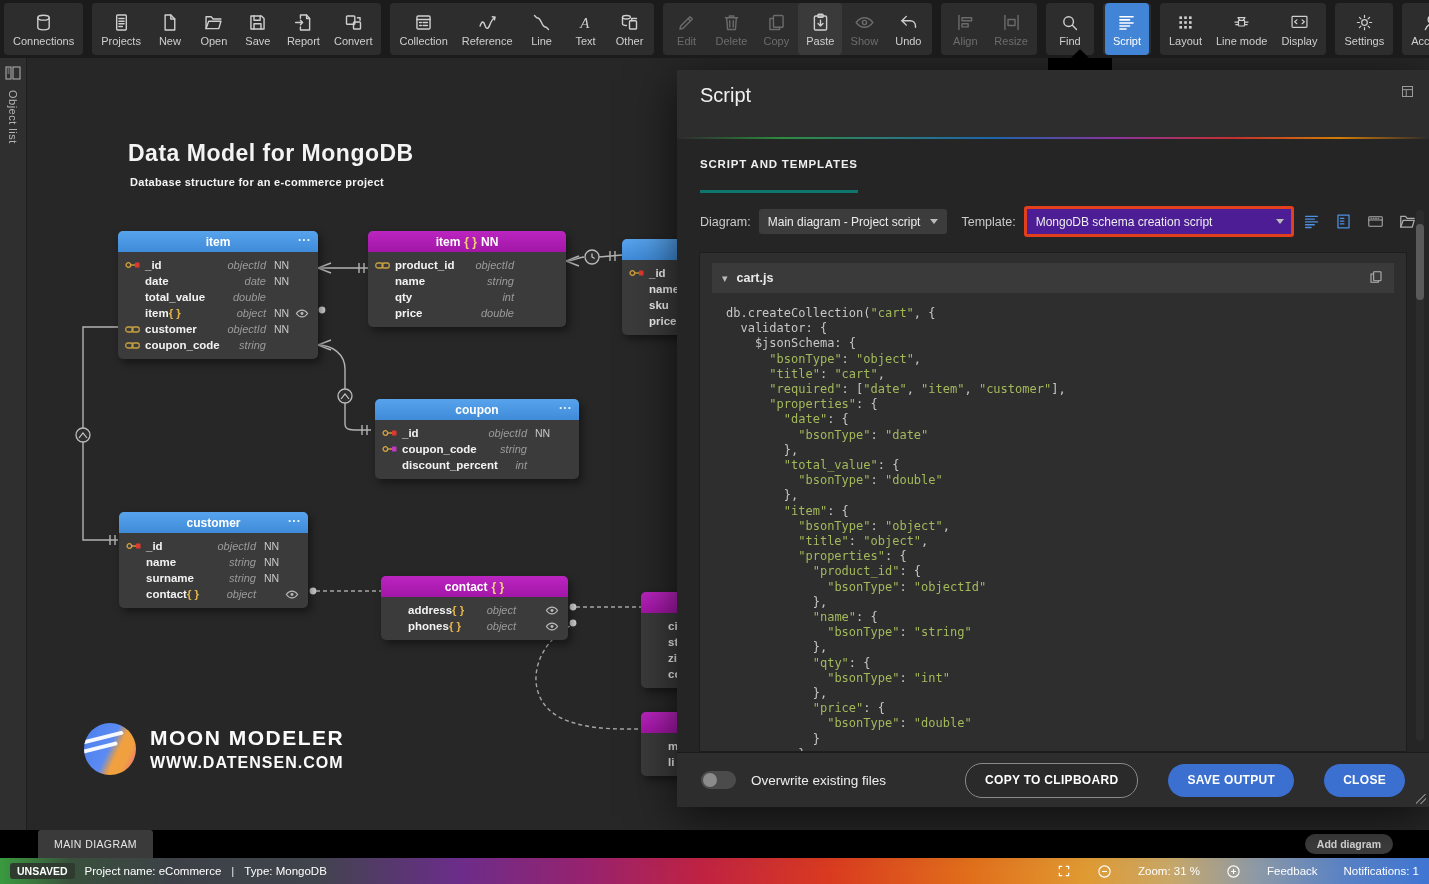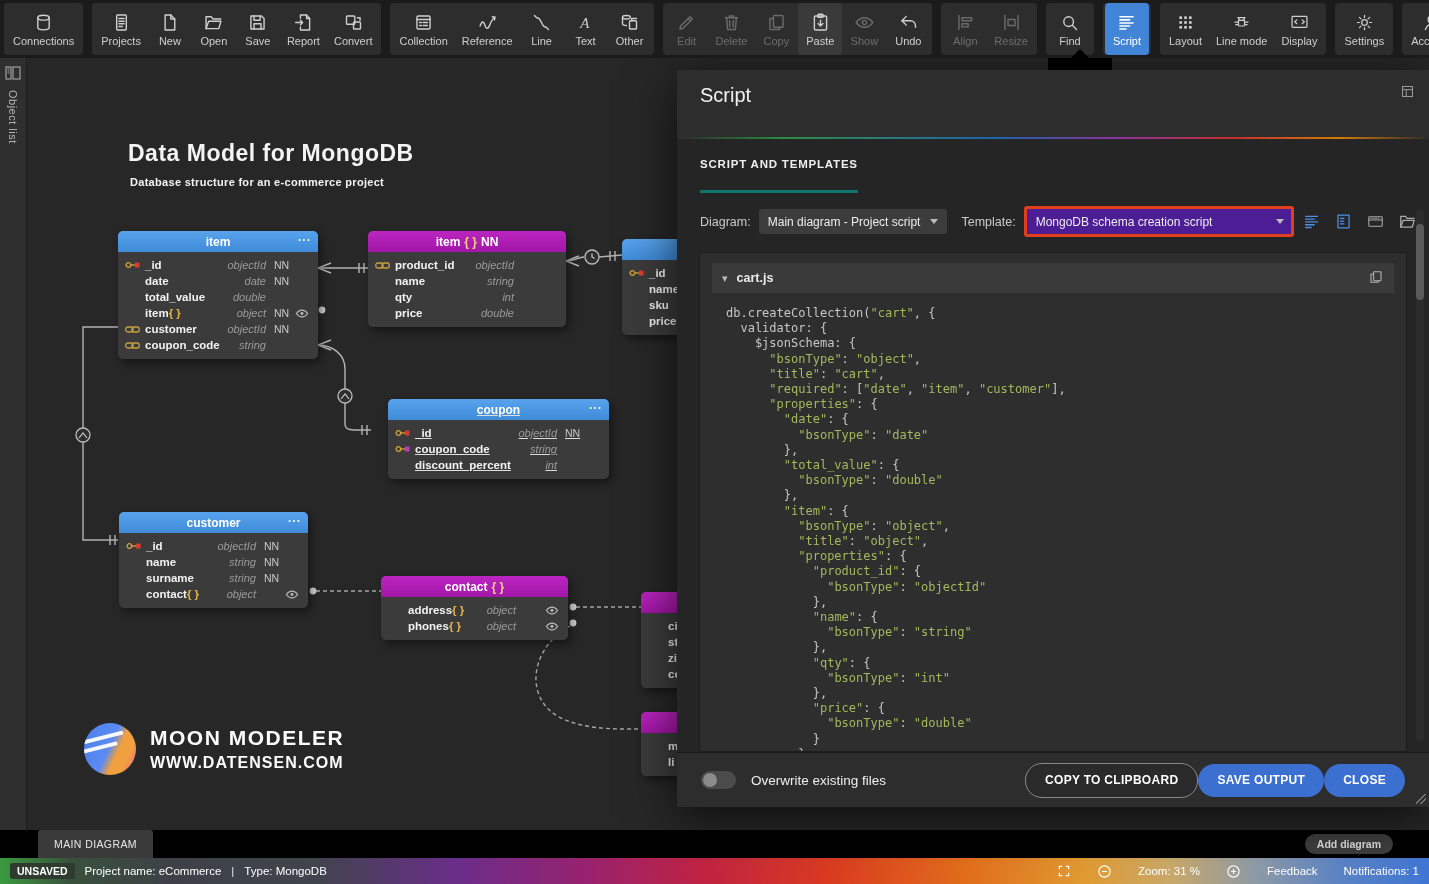--- a/index.html
+++ b/index.html
@@ -80,21 +80,21 @@
   pre.code{margin:13px 0 0 26px;font-family:"DejaVu Sans Mono","Liberation Mono",monospace;
            font-size:12px;line-height:15.2px;color:#c5c8c6;}
   .str{color:#a3b95c;}
   .dlg-scroll{position:absolute;right:5px;top:140px;bottom:66px;width:8px;background:#2c2c2c;border-radius:4px;}
   .dlg-thumb{position:absolute;left:0;top:14px;width:8px;height:76px;background:#5a5a5a;border-radius:4px;}
   .dlg-footer{height:54px;background:#2d2d2d;border-top:1px solid #1b1b1b;display:flex;align-items:center;
               padding:0 24px;gap:12px;position:relative;}
   .toggle{width:35px;height:18px;border-radius:9px;background:#4b4b4b;position:relative;flex:0 0 auto;}
   .toggle .knob{position:absolute;left:2px;top:2px;width:14px;height:14px;border-radius:50%;background:#8b8b8b;}
   .tog-label{font-size:13.5px;color:#eee;margin-left:3px;}
-  .btns{margin-left:auto;display:flex;gap:0;align-items:center;}
+  .btns{margin-left:auto;display:flex;gap:30px;align-items:center;}
   .btn{height:33px;border-radius:17px;display:flex;align-items:center;padding:0 19px;
        font-size:12px;font-weight:bold;color:#fff;letter-spacing:.3px;}
   .btn.ghost{background:#2a2a2a;border:1px solid #8a8a8a;}
   .btn.primary{background:#3b6fd0;}
   .rsz{position:absolute;right:3px;bottom:3px;width:10px;height:10px;
        background:linear-gradient(135deg,transparent 45%,#777 45%,#777 55%,transparent 55%,transparent 70%,#777 70%,#777 80%,transparent 80%);}
   
   .callout-box{position:absolute;left:1048px;top:58px;width:64px;height:12px;background:#000;z-index:6;}
   .callout-tri{position:absolute;left:1070px;top:49px;width:0;height:0;z-index:7;
        border-left:10px solid transparent;border-right:10px solid transparent;border-bottom:10px solid #000;}
@@ -596,21 +596,21 @@
             </div>
             <div class="trow">
               <span class="fic"></span>
               <span class="fname">price</span>
               <span class="ftype"></span>
               <span class="fnn"></span>
               <span class="feye"></span>
             </div>
           </div>
         </div>
-        <div class="tbl" style="left: 362px; top: 341px; width: 221px; text-decoration: underline;">
+        <div class="tbl" style="left: 349px; top: 341px; width: 204px;">
           <div class="tbl-h blue">
             <span>coupon</span>
             <span class="dots">...</span>
           </div>
           <div class="tbl-body">
             <div class="trow">
               <span class="fic">
                 <svg width="15" height="10" viewBox="0 0 15 10">
                   <circle cx="3.4" cy="5" r="2.3" fill="none" stroke="#d9a33c" stroke-width="1.3"></circle>
                   <path d="M5.7 5h5.2" stroke="#d9a33c" stroke-width="1.3"></path>

